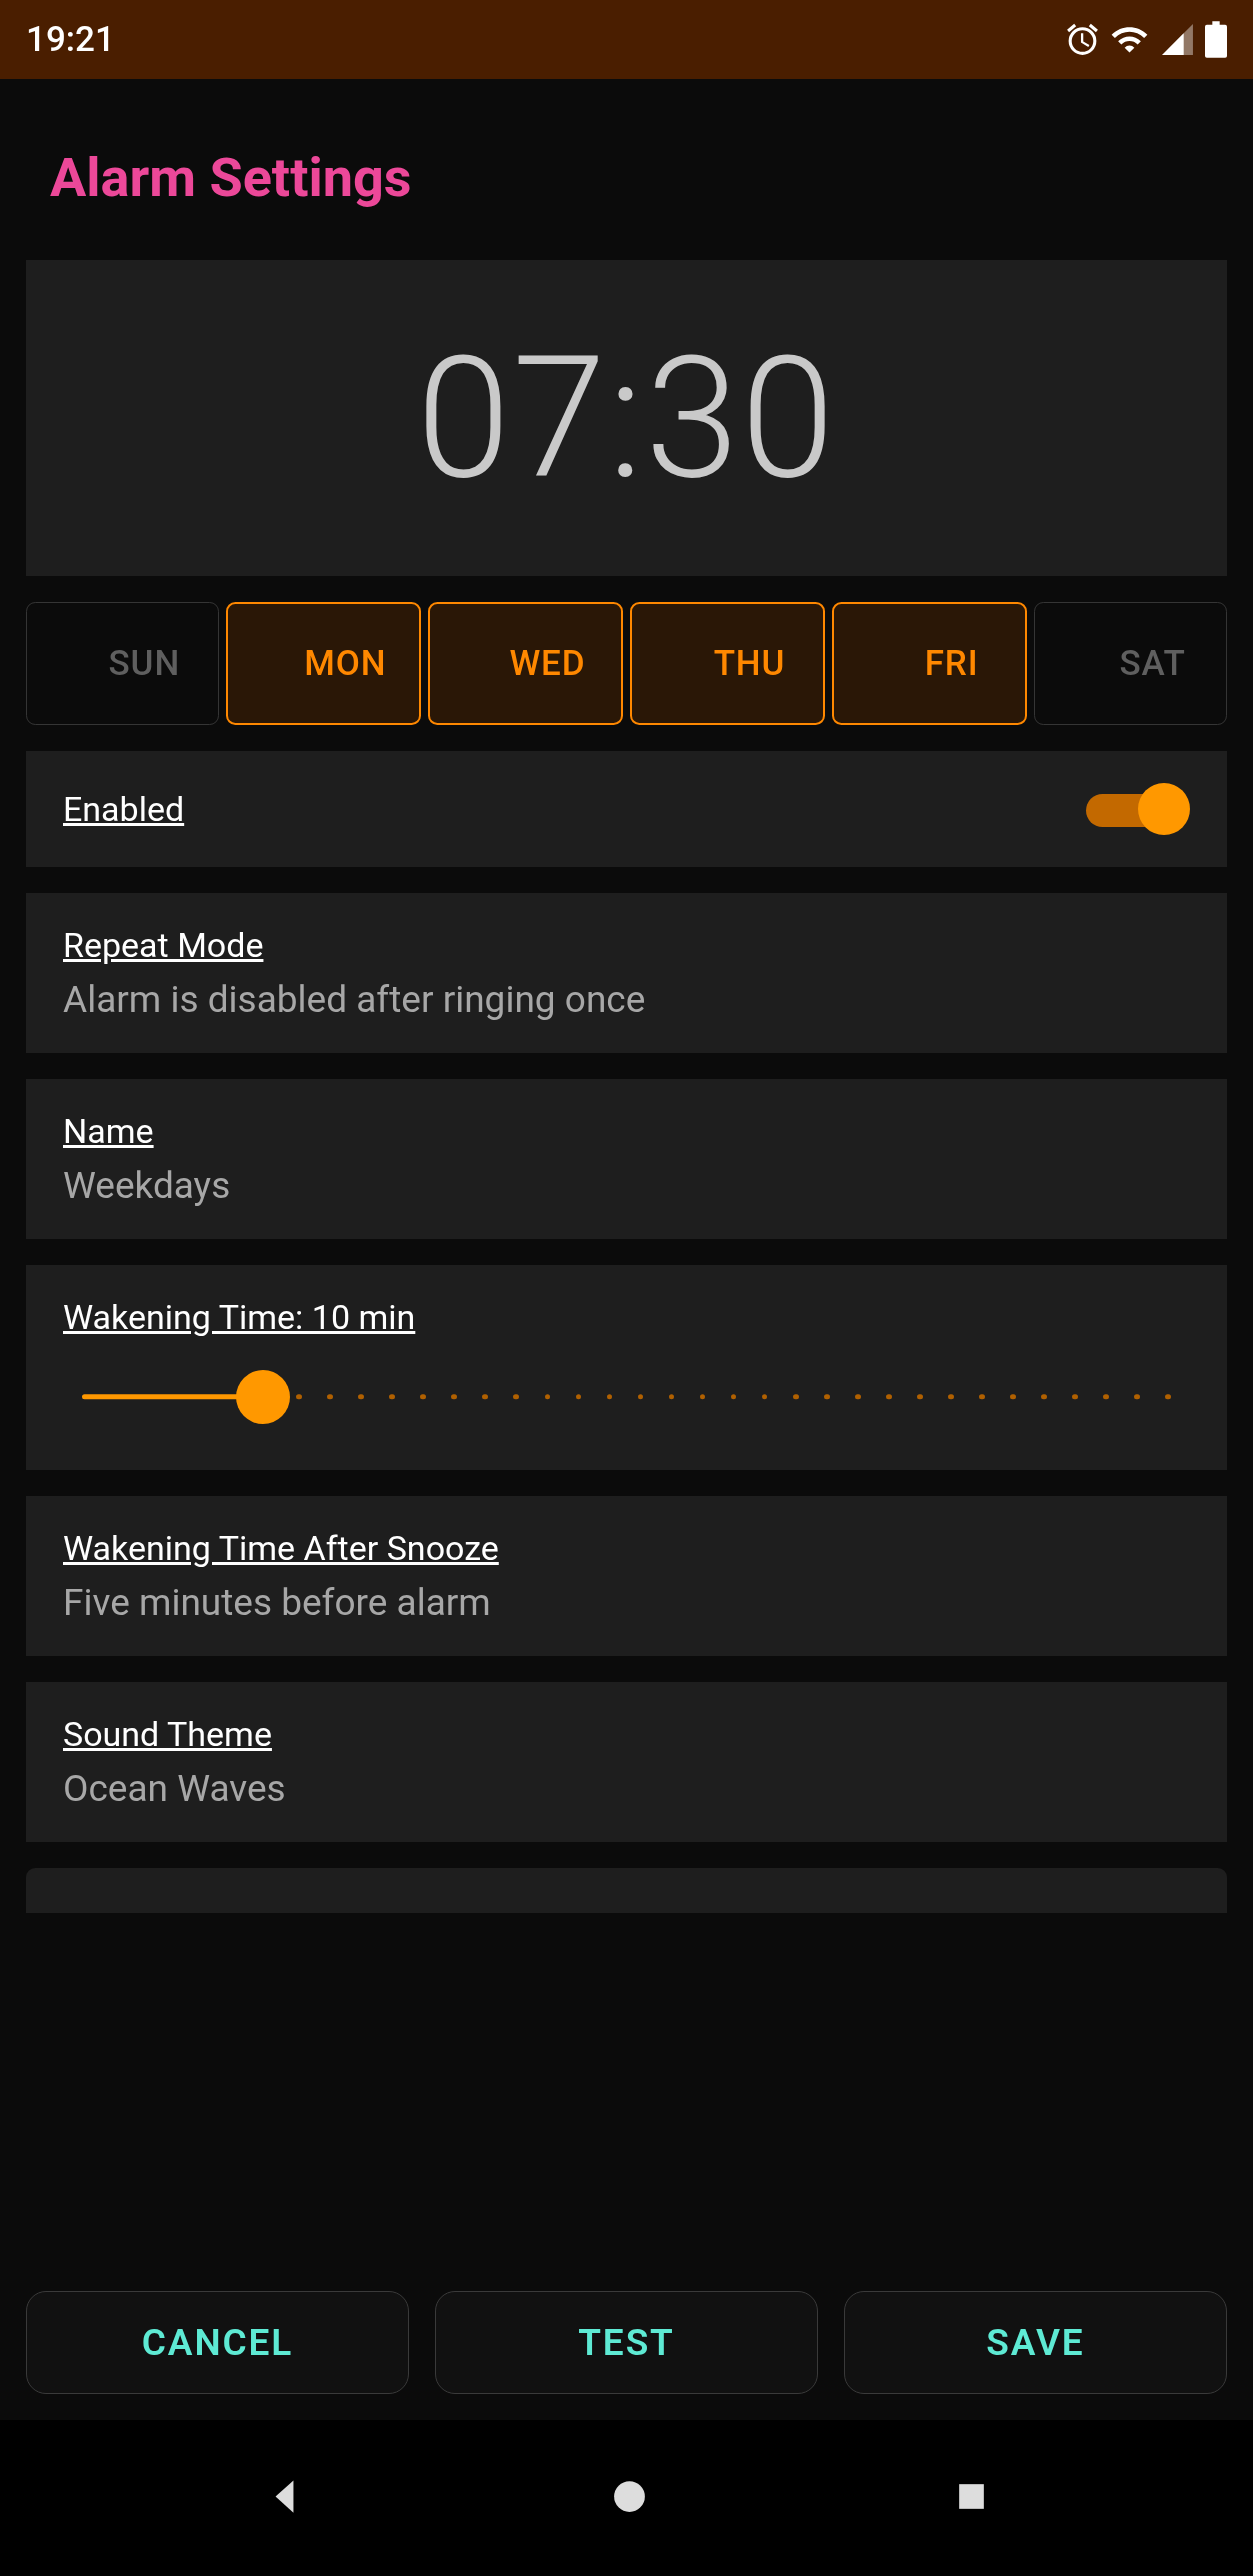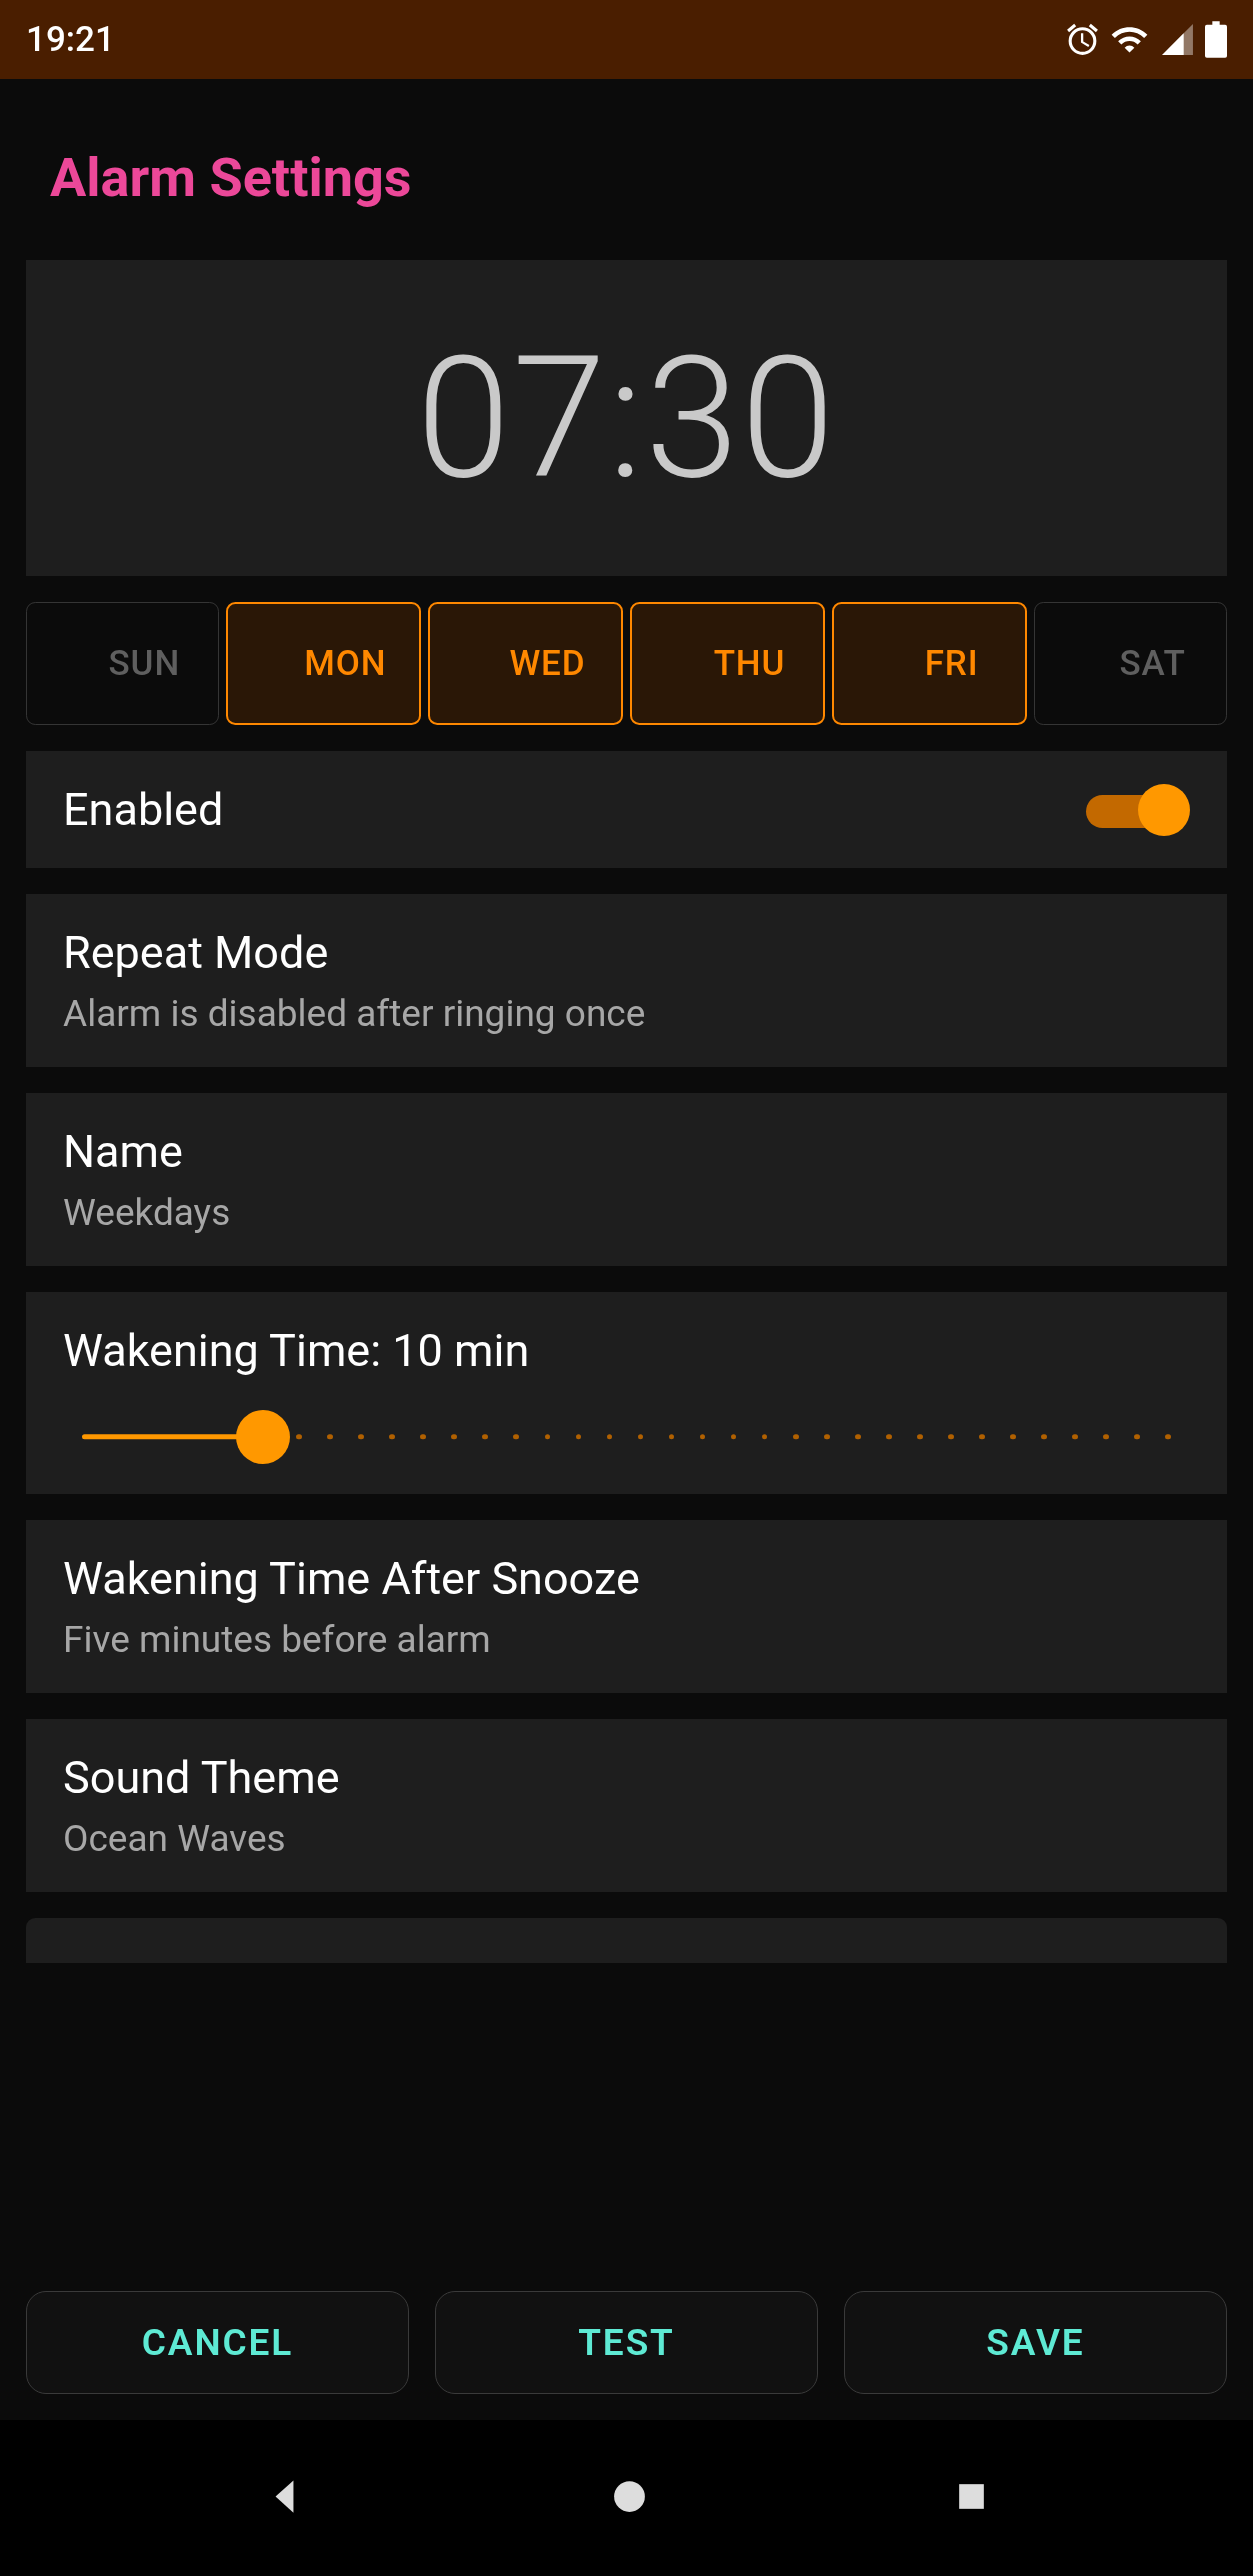--- a/index.html
+++ b/index.html
@@ -20,29 +20,29 @@
   
   .time-card { height: 316px; display: flex; align-items: center; justify-content: center; }
   .time-value { font-size: 169px; font-weight: 300; color: #c9c9c9; letter-spacing: 1.9px; }
   
   .days-row { display: flex; gap: 7.4px; margin-bottom: 26px; }
   .day-chip { flex: 1; height: 123px; display: flex; align-items: center; justify-content: center; border-radius: 9.3px; font-size: 35px; font-weight: 500; letter-spacing: 0.9px; padding-left: 44px; }
   .day-off { background: transparent; border: 1.9px solid #353535; color: #5f5f5f; }
   .day-on { background: #2a1706; border: 2.8px solid #ff8800; color: #ff8800; }
   
   .row-card { padding: 32px 37px 32px 37px; display: flex; align-items: center; }
-  .row-label { font-size: 45px; color: #fff; font-weight: 400; }
+  .row-label { font-size: 34px; color: #fff; font-weight: 400; text-decoration: underline; }
   .row-sub { font-size: 37px; color: #a7a7a7; margin-top: 13px; }
   .row-col { display: flex; flex-direction: column; flex: 1; }
   
   .toggle { margin-left: auto; width: 104px; height: 52px; position: relative; }
   .toggle-track { position: absolute; left: 0; top: 11px; width: 93px; height: 33px; background: #c36900; border-radius: 16.7px; }
   .toggle-thumb { position: absolute; right: 0; top: 0; width: 52px; height: 52px; background: #ff9800; border-radius: 50%; }
   
-  .slider-card { padding: 32px 37px 39px 37px; }
+  .slider-card { padding: 32px 37px 55px 37px; }
   .slider-wrap { margin-top: 41px; position: relative; height: 37px; display: flex; align-items: center; padding: 0 18.6px; }
   .slider-track-bg { position: absolute; left: 18.6px; right: 18.6px; height: 5.6px; top: 50%; transform: translateY(-50%); display: flex; }
   .slider-fill { height: 5.6px; background: #ff9800; border-radius: 2.8px; }
   .slider-rest { flex: 1; display: flex; align-items: center; height: 5.6px; margin-left: 1.9px; }
   .slider-dot { width: 5.6px; height: 5.6px; background: #b06000; border-radius: 50%; }
   .slider-thumb { position: absolute; width: 54px; height: 54px; background: #ff9800; border-radius: 50%; top: 50%; transform: translate(-50%, -50%); }
   
   .partial-card { height: 45px; background: #1e1e1e; border-radius: 9.3px 9.3px 0 0; margin-bottom: 26px; }
   
   .buttons-row { display: flex; gap: 26px; padding-bottom: 26px; margin-top: auto; }

